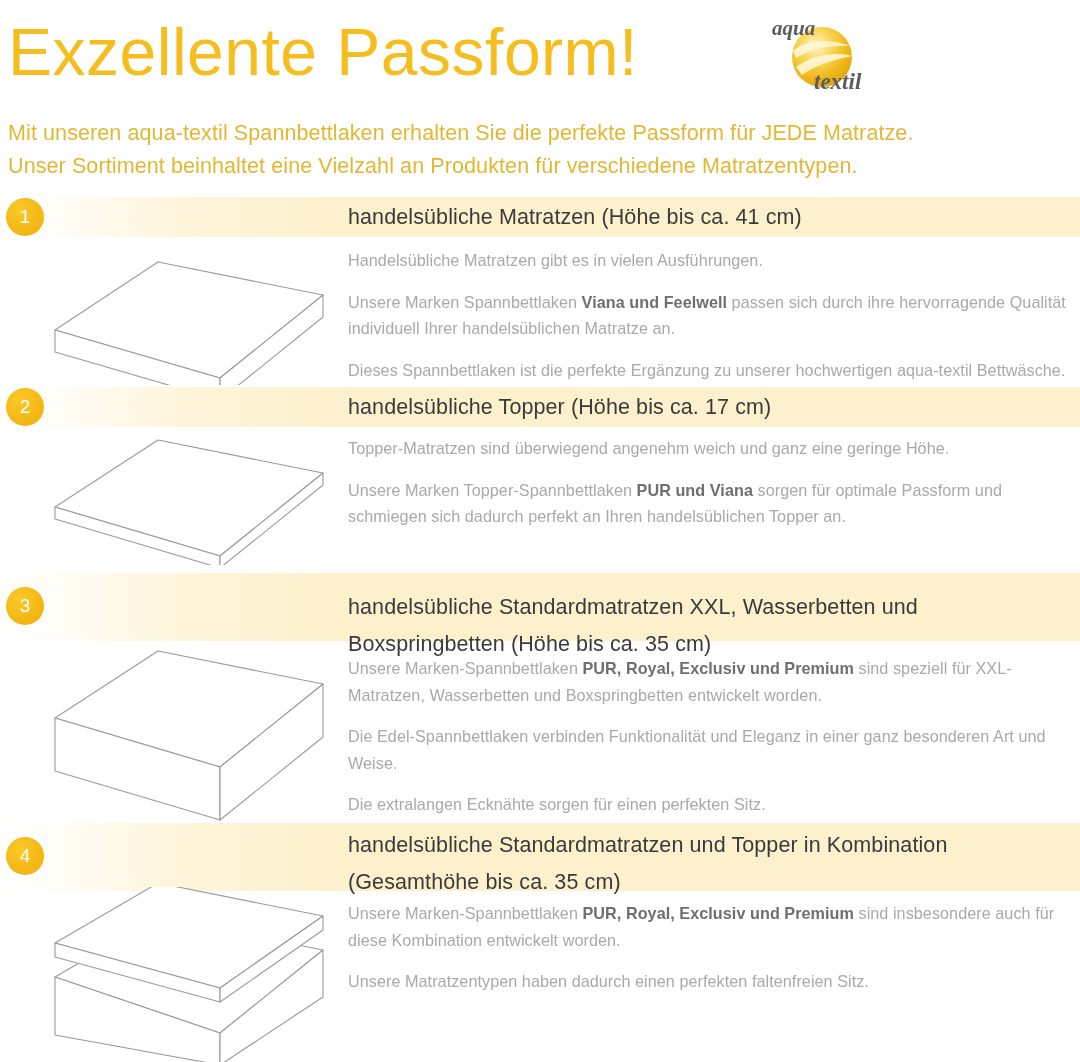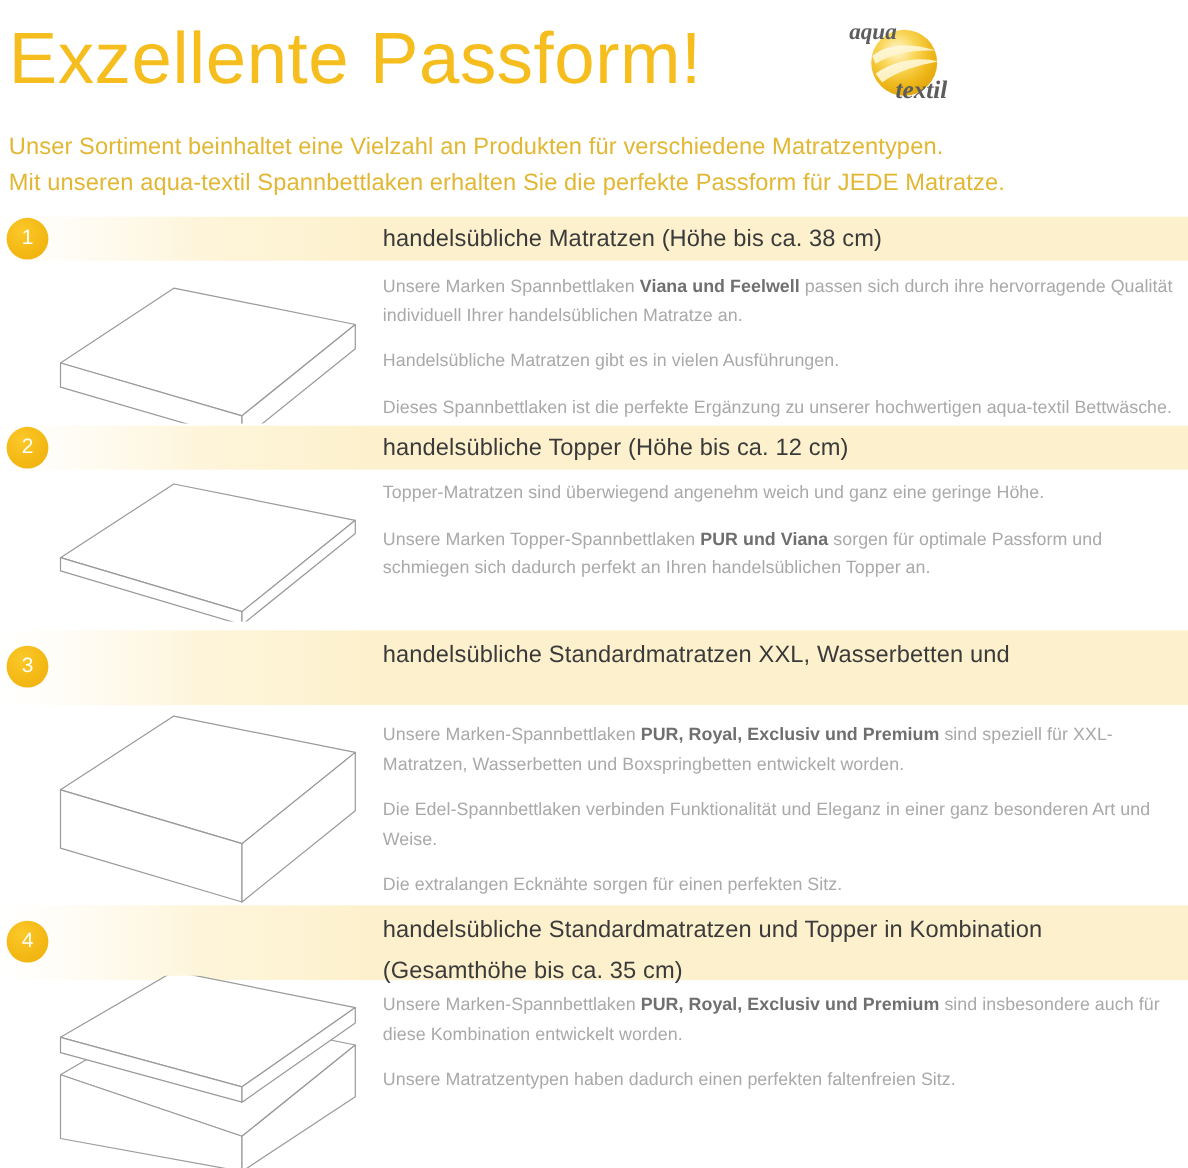--- a/index.html
+++ b/index.html
@@ -115,22 +115,22 @@
 
   .art { position: absolute; left: 40px; }
   .art svg { display: block; }
 </style>
 </head>
 <body>
 
 <div class="hero">
   <div class="hero-title">Exzellente Passform!</div>
   <div class="hero-sub">
+    <div>Mit unseren aqua-textil Spannbettlaken erhalten Sie die perfekte Passform für JEDE Matratze.</div>
     <div>Unser Sortiment beinhaltet eine Vielzahl an Produkten für verschiedene Matratzentypen.</div>
-    <div>Mit unseren aqua-textil Spannbettlaken erhalten Sie die perfekte Passform für JEDE Matratze.</div>
   </div>
 
   <div class="logo">
     <svg width="150" height="86" viewBox="0 0 150 86">
       <defs>
         <radialGradient id="sphereGrad" cx="40%" cy="32%" r="72%">
           <stop offset="0%" stop-color="#FFF6D2"></stop>
           <stop offset="38%" stop-color="#F9D657"></stop>
           <stop offset="72%" stop-color="#EFB81B"></stop>
           <stop offset="100%" stop-color="#E0A40A"></stop>
@@ -149,66 +149,67 @@
       <text x="20" y="20" font-family="'Liberation Serif', serif" font-style="italic" font-size="21" fill="#5C5C5C">aqua</text>
 
       <text x="62" y="74" font-family="'Liberation Serif', serif" font-style="italic" font-size="23" fill="#5C5C5C">textil</text>
     </svg>
   </div>
 </div>
 
 <div class="section" style="top:195px;height:190px">
   <div class="band" style="top:2px;height:40px">
     <div class="band-title" style="padding-top:2px">
-      <div>handelsübliche Matratzen (Höhe bis ca. 38 cm)</div>
+      <div>handelsübliche Matratzen (Höhe bis ca. 41 cm)</div>
     </div>
   </div>
   <div class="badge" style="top:3px">1</div>
 
   <div class="art" style="top:45px">
     <svg width="300" height="145" viewBox="0 0 300 145" fill="none" stroke="#9A9A9A" stroke-width="1.1" stroke-linejoin="round">
       <polygon points="15,90 118,22 283,55 180,138" fill="#FFFFFF"></polygon>
       <polygon points="15,90 15,112 180,160 180,138" fill="#FFFFFF"></polygon>
       <polygon points="180,138 180,160 283,77 283,55" fill="#FFFFFF"></polygon>
     </svg>
   </div>
 
   <div class="body-text" style="top:52px">
+    <p>Handelsübliche Matratzen gibt es in vielen Ausführungen.</p>
     <p>Unsere Marken Spannbettlaken <b>Viana und Feelwell</b> passen sich durch ihre hervorragende Qualität individuell Ihrer handelsüblichen Matratze an.</p>
-    <p>Handelsübliche Matratzen gibt es in vielen Ausführungen.</p>
     <p>Dieses Spannbettlaken ist die perfekte Ergänzung zu unserer hochwertigen aqua-textil Bettwäsche.</p>
   </div>
 </div>
 
 <div class="section" style="top:385px;height:180px">
   <div class="band" style="top:2px;height:40px">
     <div class="band-title" style="padding-top:2px">
-      <div>handelsübliche Topper (Höhe bis ca. 12 cm)</div>
+      <div>handelsübliche Topper (Höhe bis ca. 17 cm)</div>
     </div>
   </div>
   <div class="badge" style="top:3px">2</div>
 
   <div class="art" style="top:40px">
     <svg width="300" height="140" viewBox="0 0 300 140" fill="none" stroke="#9A9A9A" stroke-width="1.1" stroke-linejoin="round">
       <polygon points="15,82 118,15 283,48 180,131" fill="#FFFFFF"></polygon>
       <polygon points="15,82 15,94 180,143 180,131" fill="#FFFFFF"></polygon>
       <polygon points="180,131 180,143 283,60 283,48" fill="#FFFFFF"></polygon>
     </svg>
   </div>
 
   <div class="body-text" style="top:50px">
     <p>Topper-Matratzen sind überwiegend angenehm weich und ganz eine geringe Höhe.</p>
     <p>Unsere Marken Topper-Spannbettlaken <b>PUR und Viana</b> sorgen für optimale Passform und schmiegen sich dadurch perfekt an Ihren handelsüblichen Topper an.</p>
   </div>
 </div>
 
 <div class="section" style="top:565px;height:250px">
   <div class="band" style="top:8px;height:68px">
-    <div class="band-title" style="padding-top:4px">
+    <div class="band-title" style="padding-top:16px">
       <div>handelsübliche Standardmatratzen XXL, Wasserbetten und</div>
+      <div>Boxspringbetten (Höhe bis ca. 35 cm)</div>
     </div>
   </div>
   <div class="badge" style="top:22px">3</div>
 
   <div class="art" style="top:78px">
     <svg width="300" height="180" viewBox="0 0 300 180" fill="none" stroke="#9A9A9A" stroke-width="1.1" stroke-linejoin="round">
       <polygon points="15,75 118,8 283,41 180,124" fill="#FFFFFF"></polygon>
       <polygon points="15,75 15,128 180,177 180,124" fill="#FFFFFF"></polygon>
       <polygon points="180,124 180,177 283,94 283,41" fill="#FFFFFF"></polygon>
     </svg>

